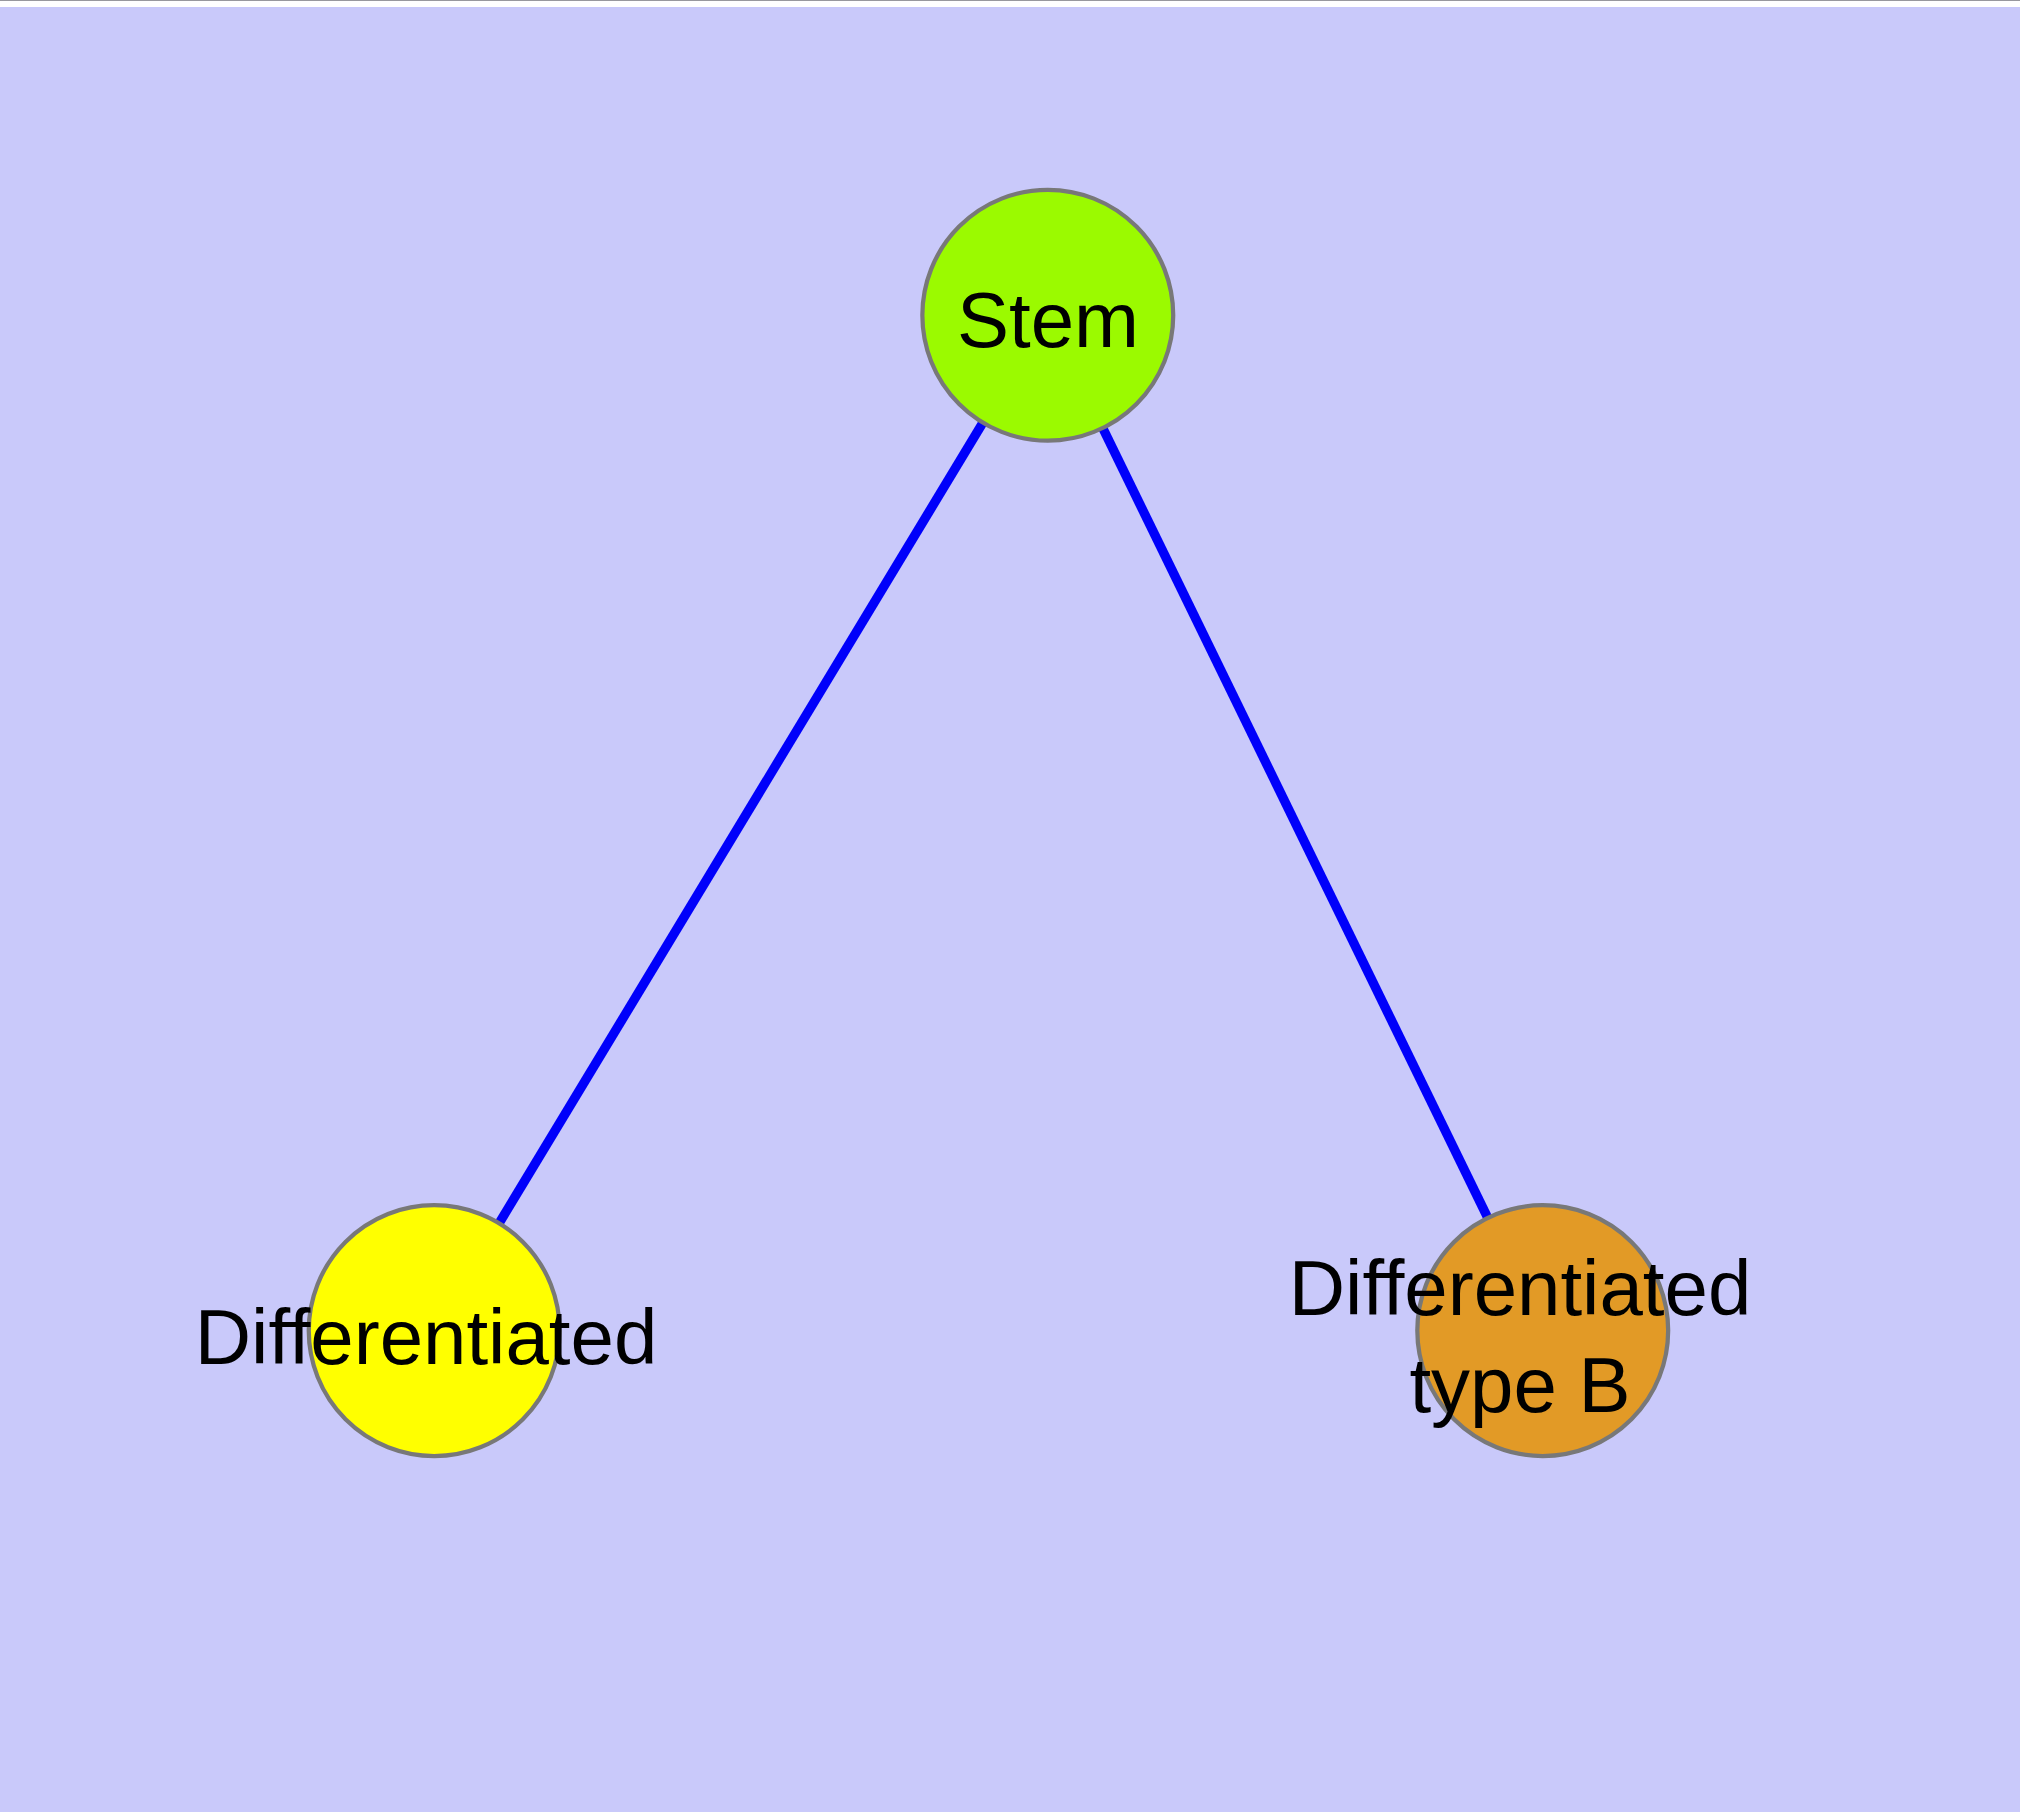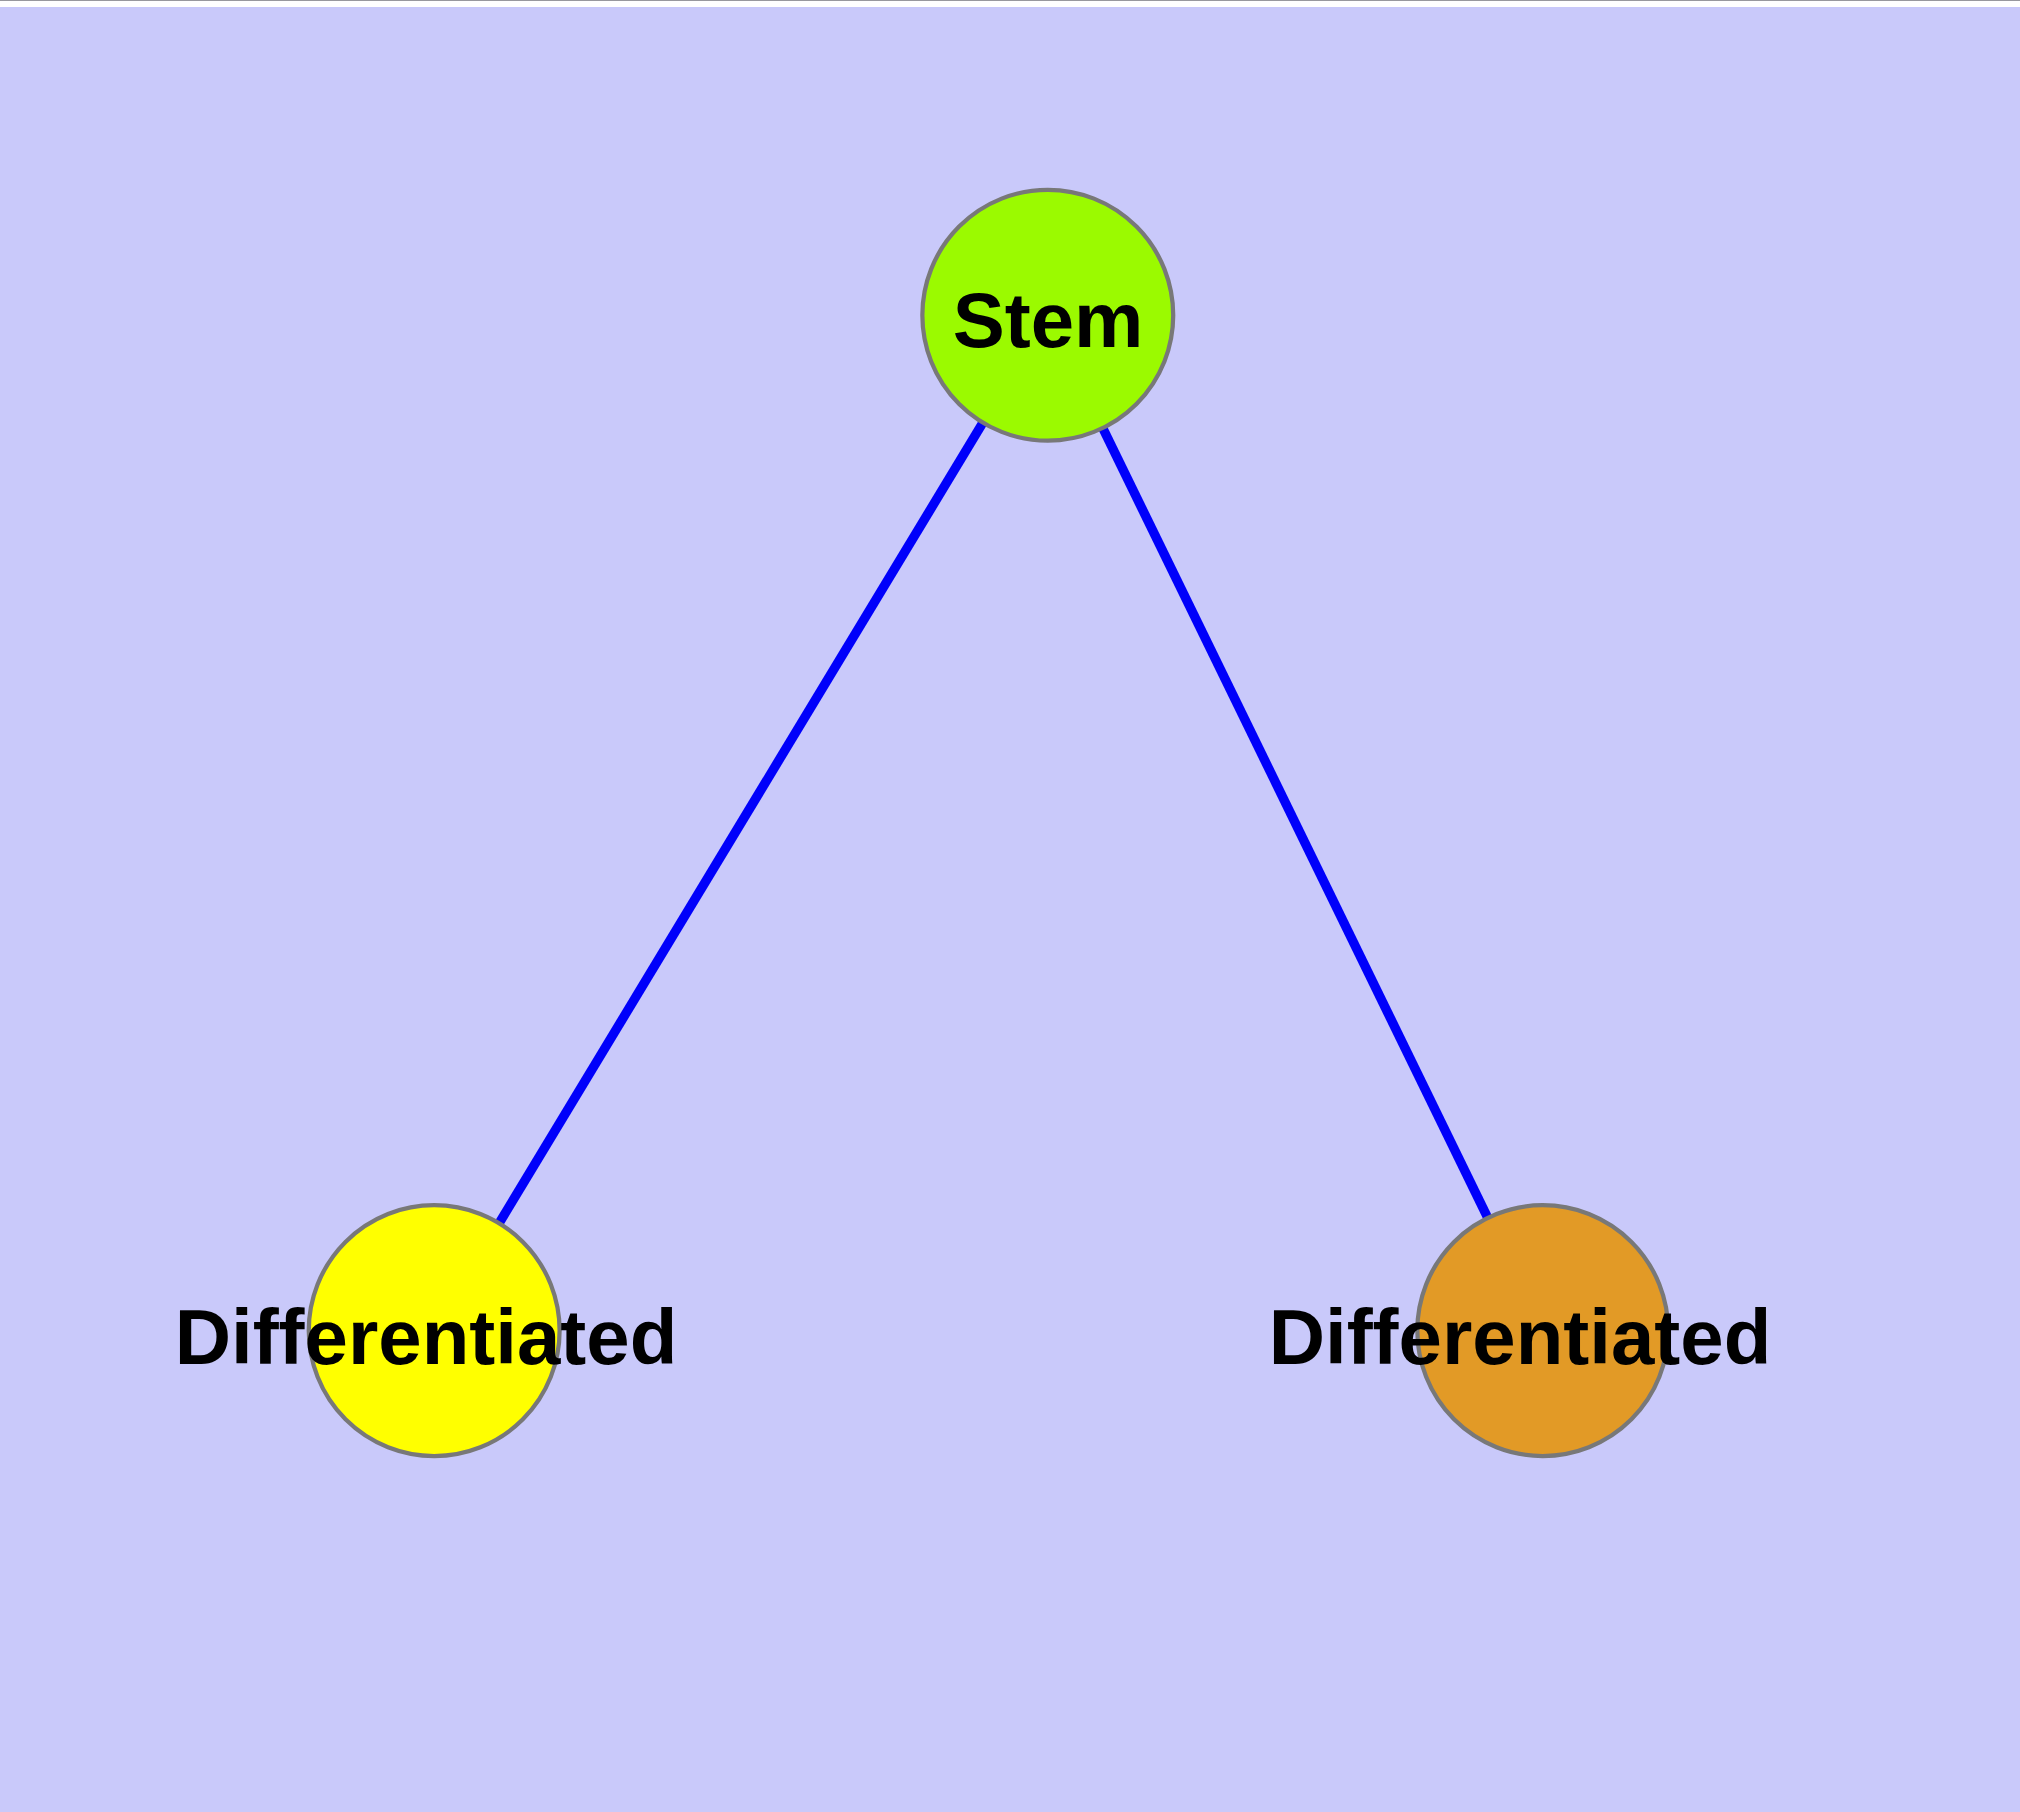--- a/index.html
+++ b/index.html
@@ -25,21 +25,21 @@
   .graph-svg {
     position: absolute;
     top: 0; left: 0;
     z-index: 1;
   }
   .node-label {
     position: absolute;
     transform: translate(-50%, -50%);
     z-index: 2;
     color: #000000;
-    font-weight: bold;
+    font-weight: normal;
     font-size: 78px;
     line-height: 97px;
     text-align: center;
     white-space: nowrap;
     letter-spacing: 0;
   }
   .node-label span { display: block; }
 </style>
 </head>
 <body>
@@ -61,16 +61,17 @@
   <div class="node-label" style="left:1048px; top:320px;">
     <span>Stem</span>
   </div>
 
   <div class="node-label" style="left:426px; top:1337px;">
     <span>Differentiated</span>
   </div>
 
   <div class="node-label" style="left:1520px; top:1337px;">
     <span>Differentiated</span>
+    <span>type B</span>
   </div>
 
 </div>
 
 
 </body></html>

